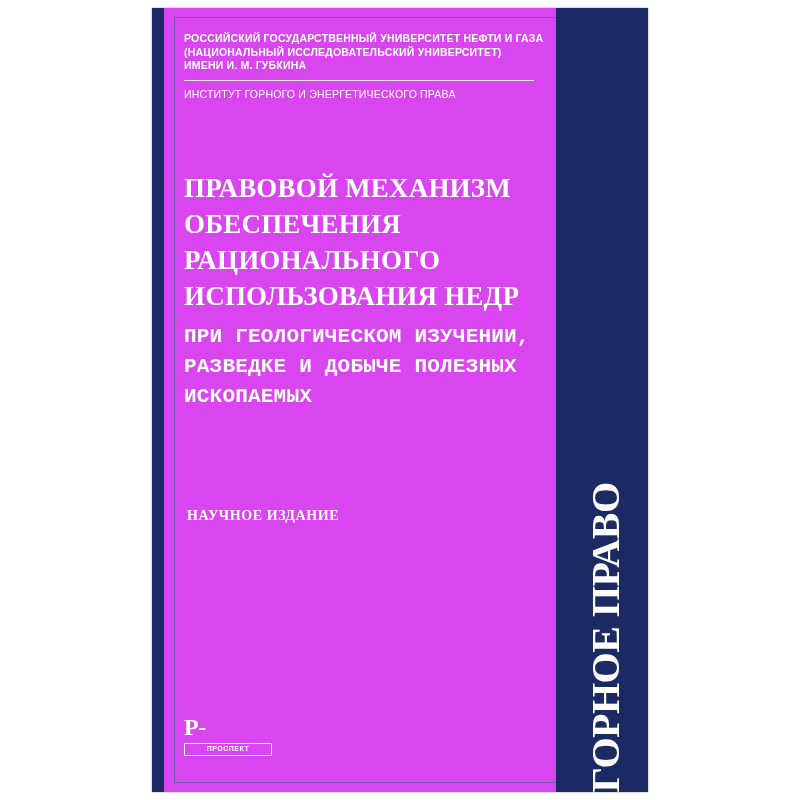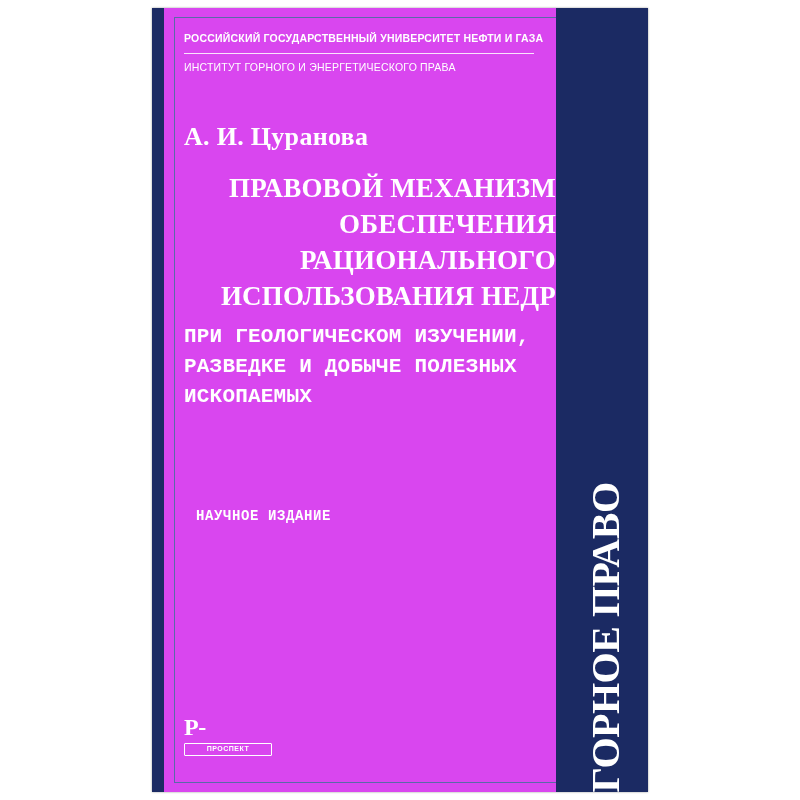--- a/index.html
+++ b/index.html
@@ -108,39 +108,38 @@
     color: #ffffff;
   }
 
   .title-main {
     font-family: "Liberation Serif", serif;
     font-size: 27px;
     font-weight: bold;
     line-height: 36px;
     letter-spacing: 0.2px;
     text-transform: uppercase;
-    text-align: right;
   }
 
   .title-sub {
     margin-top: 8px;
     font-family: Liberation Mono, monospace;
     font-size: 21px;
     font-weight: bold;
     line-height: 30px;
     letter-spacing: 0.2px;
     text-transform: uppercase;
   }
 
   .edition-type {
     position: absolute;
-    left: 32px;
+    left: 23px;
     top: 500px;
     color: #ffffff;
-    font-family: Liberation Mono, monospace;
+    font-family: Liberation Serif, serif;
     font-size: 14px;
     font-weight: bold;
     letter-spacing: 0.6px;
     text-transform: uppercase;
   }
 
   
   .publisher-logo {
     position: absolute;
     left: 20px;
@@ -211,25 +210,26 @@
 <body>
 
 <div class="page">
   <div class="cover">
 
     <div class="front-panel">
       <div class="inner-frame"></div>
 
       <div class="univ-block">
         <div class="univ-line">РОССИЙСКИЙ ГОСУДАРСТВЕННЫЙ УНИВЕРСИТЕТ НЕФТИ И ГАЗА</div>
+        <div class="univ-line">(НАЦИОНАЛЬНЫЙ ИССЛЕДОВАТЕЛЬСКИЙ УНИВЕРСИТЕТ)</div>
+        <div class="univ-line">ИМЕНИ И. М. ГУБКИНА</div>
         <div class="rule"></div>
         <div class="institute-line">ИНСТИТУТ ГОРНОГО И ЭНЕРГЕТИЧЕСКОГО ПРАВА</div>
       </div>
 
-      <div class="author">А. И. Цуранова</div>
 
       <div class="title-block">
         <div class="title-main">ПРАВОВОЙ МЕХАНИЗМ ОБЕСПЕЧЕНИЯ РАЦИОНАЛЬНОГО ИСПОЛЬЗОВАНИЯ НЕДР</div>
         <div class="title-sub">ПРИ ГЕОЛОГИЧЕСКОМ ИЗУЧЕНИИ, РАЗВЕДКЕ И ДОБЫЧЕ ПОЛЕЗНЫХ ИСКОПАЕМЫХ</div>
       </div>
 
       <div class="edition-type">НАУЧНОЕ ИЗДАНИЕ</div>
 
       <div class="publisher-logo">
         <div class="logo-mark">Р-</div>

